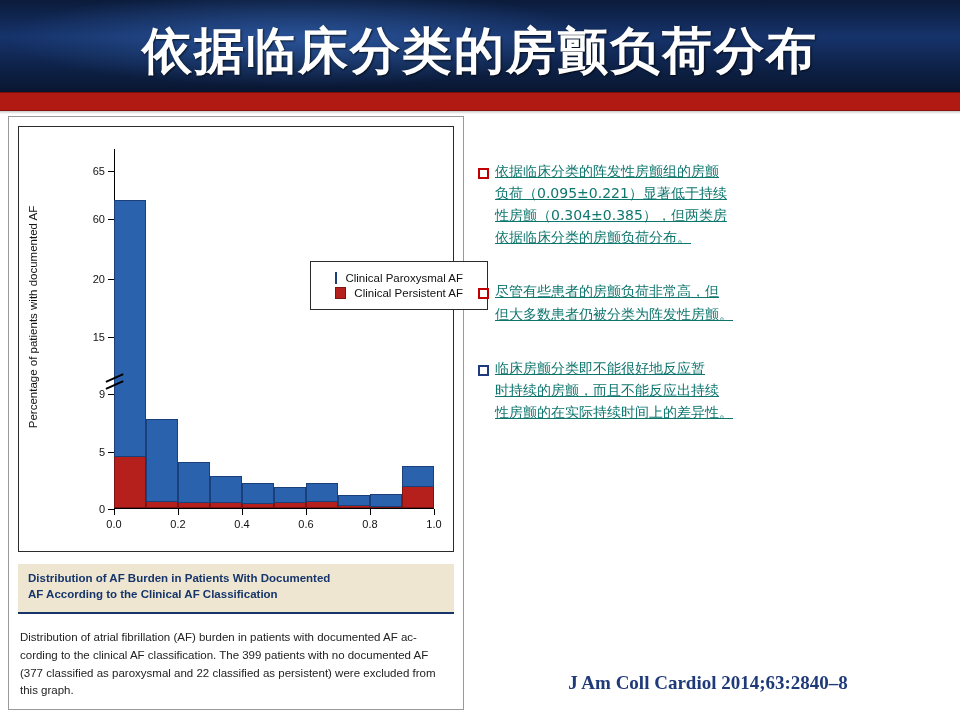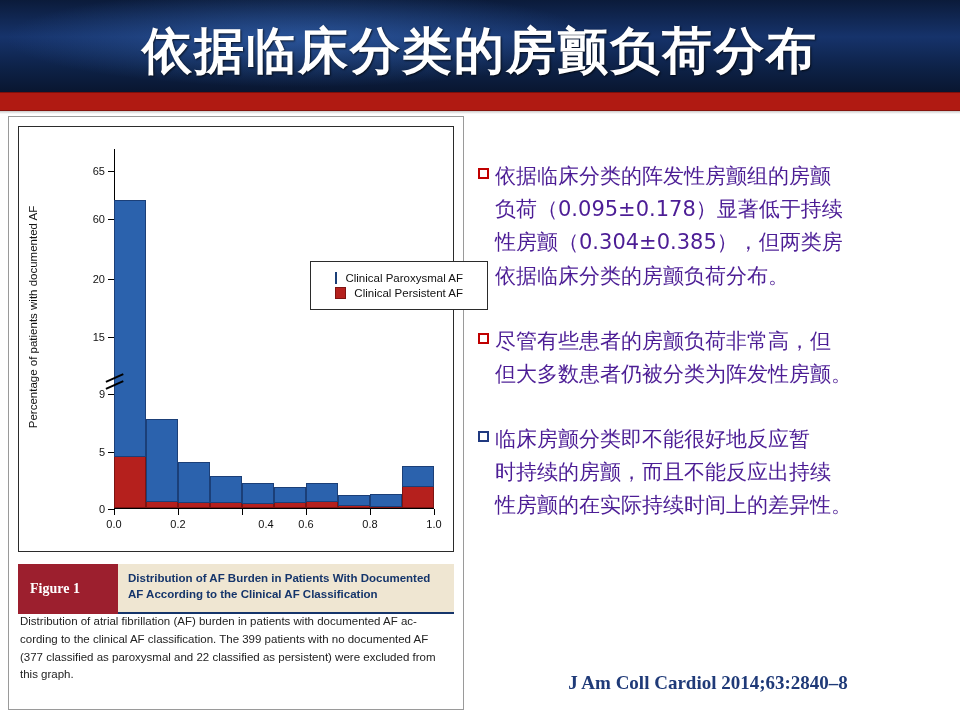--- a/index.html
+++ b/index.html
@@ -104,36 +104,37 @@
     width:100px; background:#9c1f2e; color:#ffffff; font-weight:bold; font-size:14px;
     display:flex; align-items:center; padding-left:12px; box-sizing:border-box;
     font-family:"Liberation Serif", serif;
   }
   .fig-caption .ctext {
     flex:1; background:#efe6d2; color:#15356b; font-weight:bold; font-size:11.5px;
     line-height:1.35; padding:7px 8px 7px 10px; box-sizing:border-box;
     border-bottom:2px solid #15356b;
   }
   .fig-body {
-    position:absolute; left:11px; top:496px; width:432px;
+    position:absolute; left:11px; top:512px; width:432px;
     font-size:11.5px; color:#222; line-height:1.55;
   }
 
   
   .bullets { position:absolute; left:478px; top:160px; width:470px; }
   .bullet { display:flex; margin-bottom:6px; }
   .bullet .marker {
     flex:0 0 auto; width:11px; height:11px; box-sizing:border-box;
     margin:8px 6px 0 0;
   }
   .marker-red { border:2px solid #c00000; background:#ffffff; }
   .marker-blue { border:2px solid #203a80; background:#ffffff; }
   .bullet .btext {
-    font-size:21px; line-height:1.58; color:#4c1d95;
+    font-size:14px; line-height:1.58; color:#0f766e;
     font-family:"DejaVu Sans", sans-serif;
+    text-decoration:underline;
   }
   .btext-red { color:#e60000; }
   .gap { height:26px; }
 
   .citation {
     position:absolute; left:478px; top:672px; width:460px;
     text-align:center; color:#1f3a78; font-weight:bold; font-size:19px;
     font-family:"Liberation Serif", serif;
   }
 </style>
@@ -172,21 +173,21 @@
             <div class="ytick-label" style="top: 70px;">60</div>
             <div class="ytick" style="top: 22px;"></div>
             <div class="ytick-label" style="top: 22px;">65</div>
           </div>
         <div id="ticks-x">
             <div class="xtick" style="left: 0px;"></div>
             <div class="xtick-label" style="left: 0px;">0.0</div>
             <div class="xtick" style="left: 64px;"></div>
             <div class="xtick-label" style="left: 64px;">0.2</div>
             <div class="xtick" style="left: 128px;"></div>
-            <div class="xtick-label" style="left: 128px; margin-left: 24px;">0.4</div>
+            <div class="xtick-label" style="left: 128px;">0.4</div>
             <div class="xtick" style="left: 192px;"></div>
             <div class="xtick-label" style="left: 192px;">0.6</div>
             <div class="xtick" style="left: 256px;"></div>
             <div class="xtick-label" style="left: 256px;">0.8</div>
             <div class="xtick" style="left: 320px;"></div>
             <div class="xtick-label" style="left: 320px;">1.0</div>
           </div>
         <div id="bars">
             <div class="bar bar-red" style="left: 0px; width: 32px; height: 51.75px;"></div>
             <div class="bar bar-blue" style="left: 0px; width: 32px; bottom: 51.75px; height: 257.45px;"></div>
@@ -223,41 +224,40 @@
             <span class="legend-swatch bar-red"></span>
             <span class="legend-label">Clinical Persistent AF</span>
           </div>
         </div>
       </div>
 
       <div class="xlabel" style="left:255px; top:410px;">AF burden</div>
     </div>
 
     <div class="fig-caption">
-      <div class="tag">Figure 1</div>
       <div class="ctext">
         <div>Distribution of AF Burden in Patients With Documented</div>
         <div>AF According to the Clinical AF Classification</div>
       </div>
     </div>
 
     <div class="fig-body">
       <div>Distribution of atrial fibrillation (AF) burden in patients with documented AF ac-</div>
       <div>cording to the clinical AF classification. The 399 patients with no documented AF</div>
       <div>(377 classified as paroxysmal and 22 classified as persistent) were excluded from</div>
       <div>this graph.</div>
     </div>
   </div>
 
   <div class="bullets" id="bullets">
       <div class="bullet">
         <span class="marker marker-red"></span>
         <div class="btext">
           <div>依据临床分类的阵发性房颤组的房颤</div>
-          <div>负荷（0.095±0.178）显著低于持续</div>
+          <div>负荷（0.095±0.221）显著低于持续</div>
           <div>性房颤（0.304±0.385），但两类房</div>
           <div>依据临床分类的房颤负荷分布。</div>
         </div>
       </div>
       <div class="gap"></div>
       <div class="bullet">
         <span class="marker marker-red"></span>
         <div class="btext">
           <div>尽管有些患者的房颤负荷非常高，但</div>
           <div>但大多数患者仍被分类为阵发性房颤。</div>

